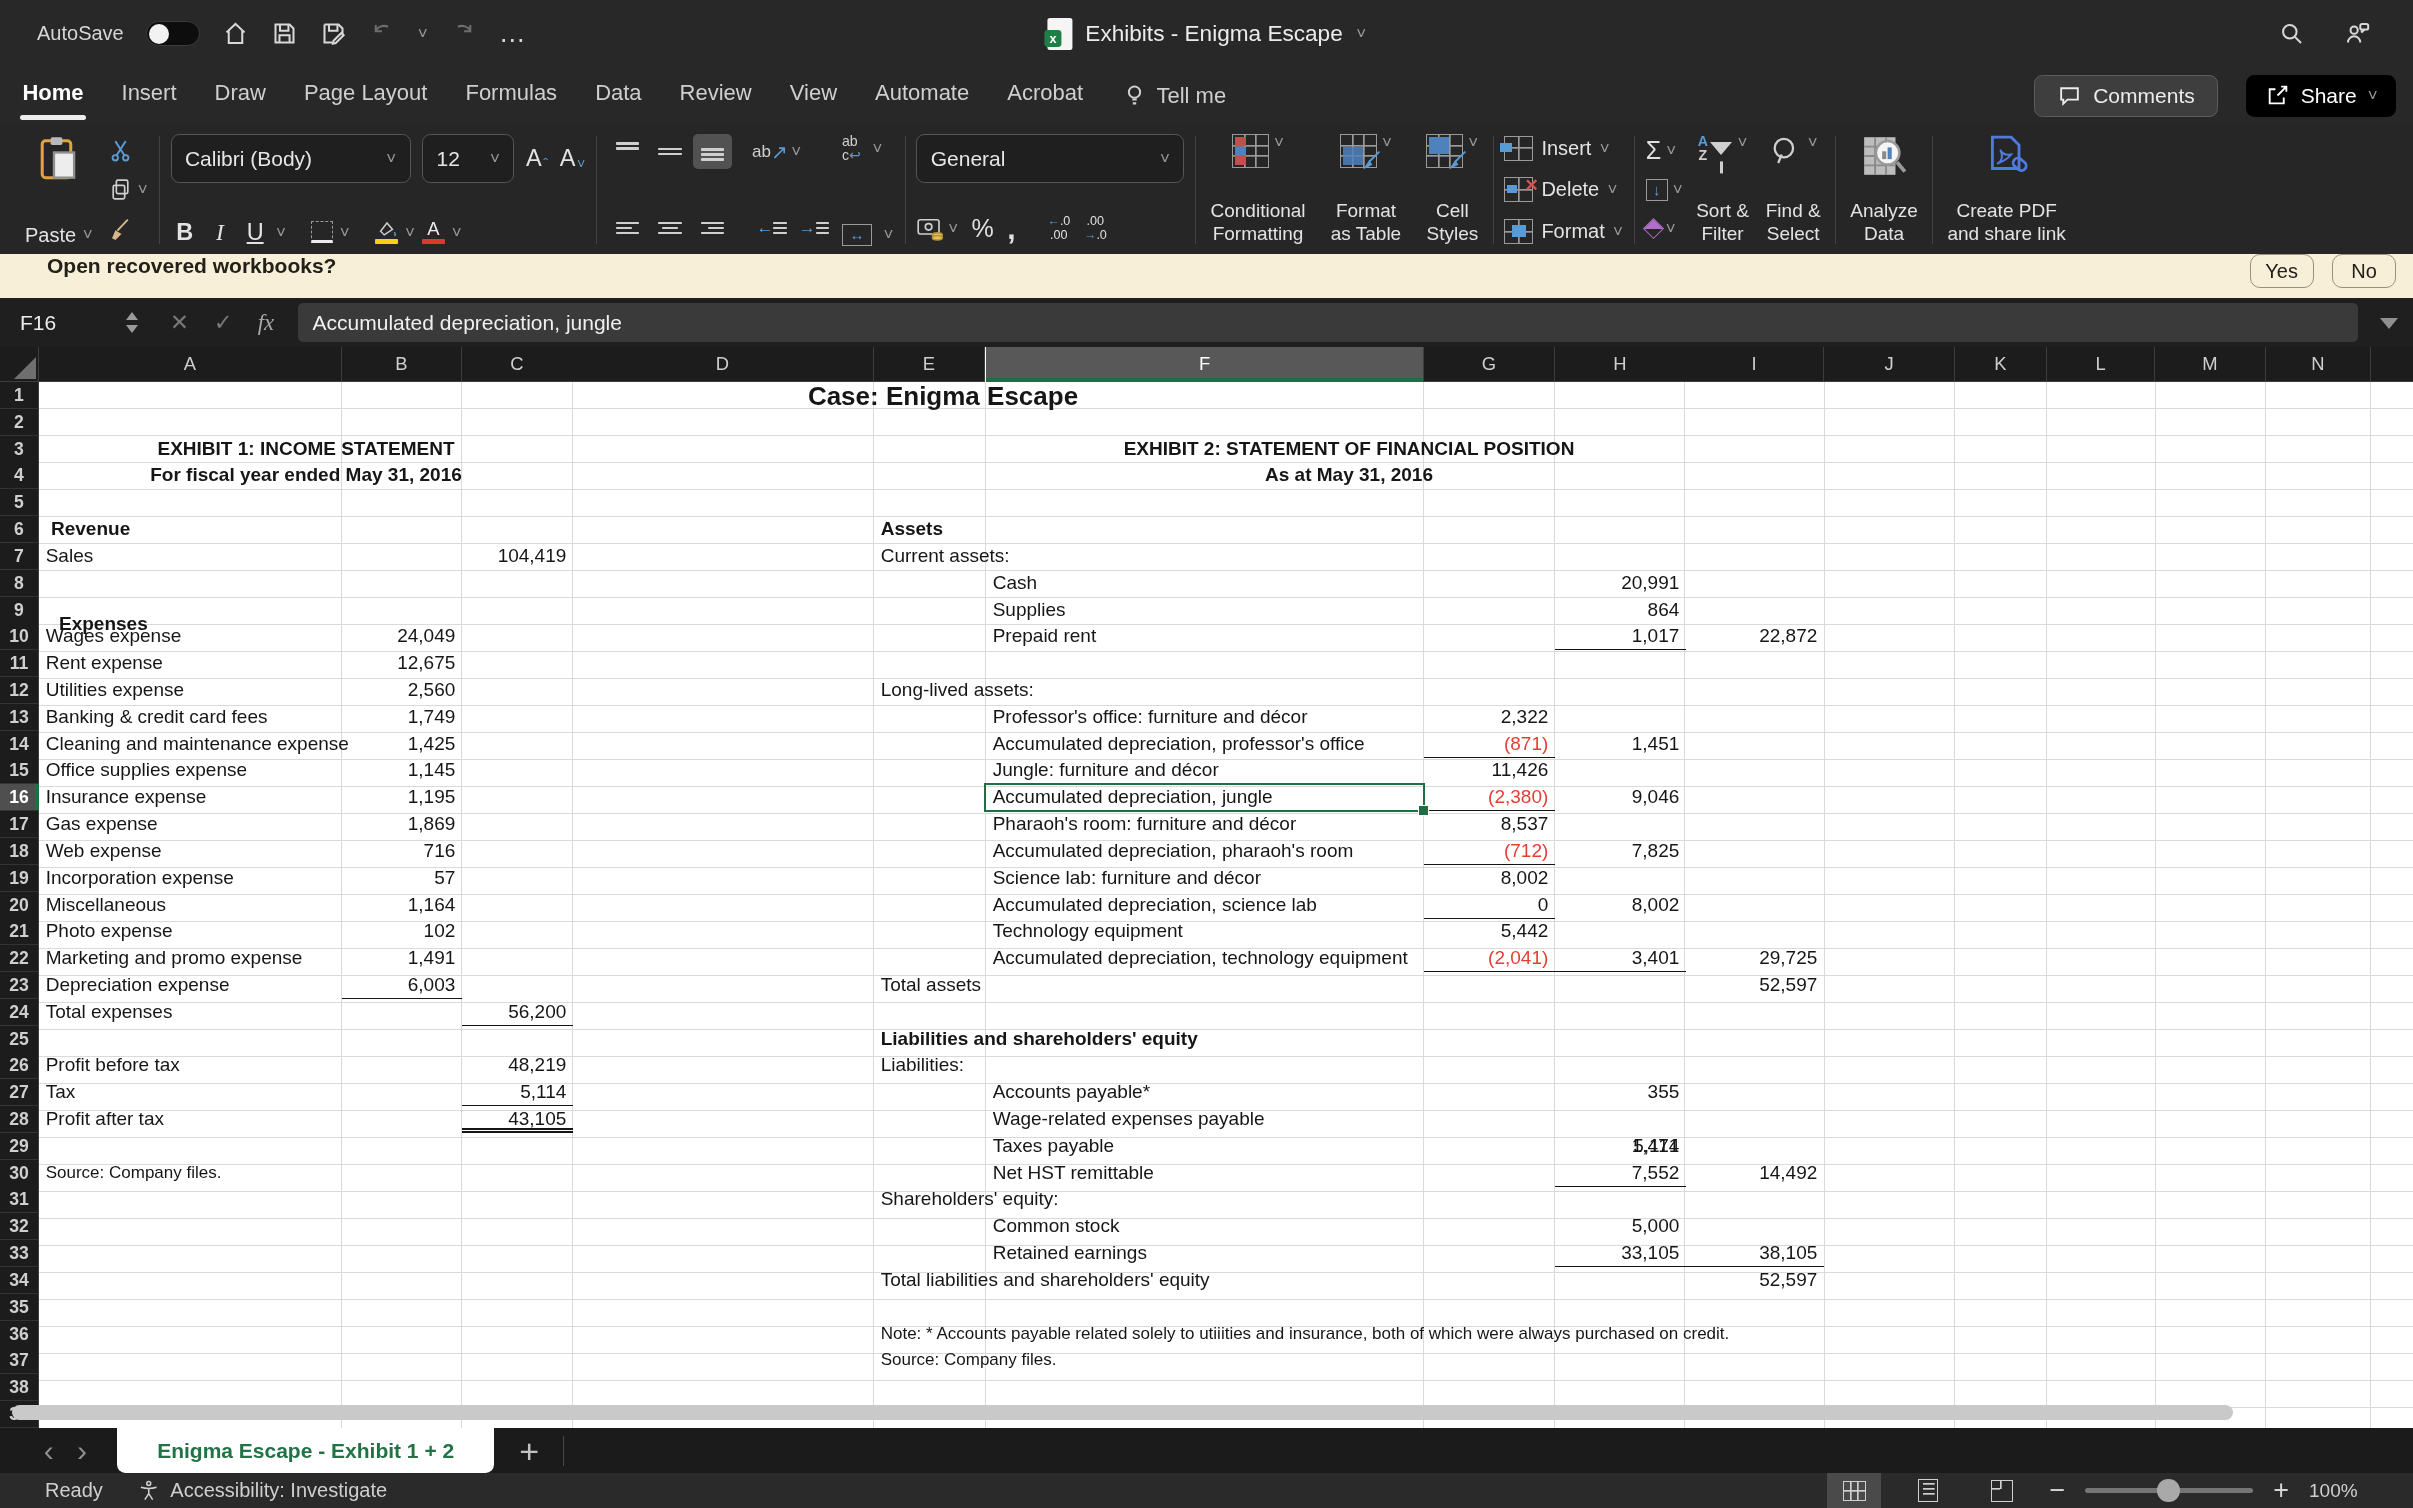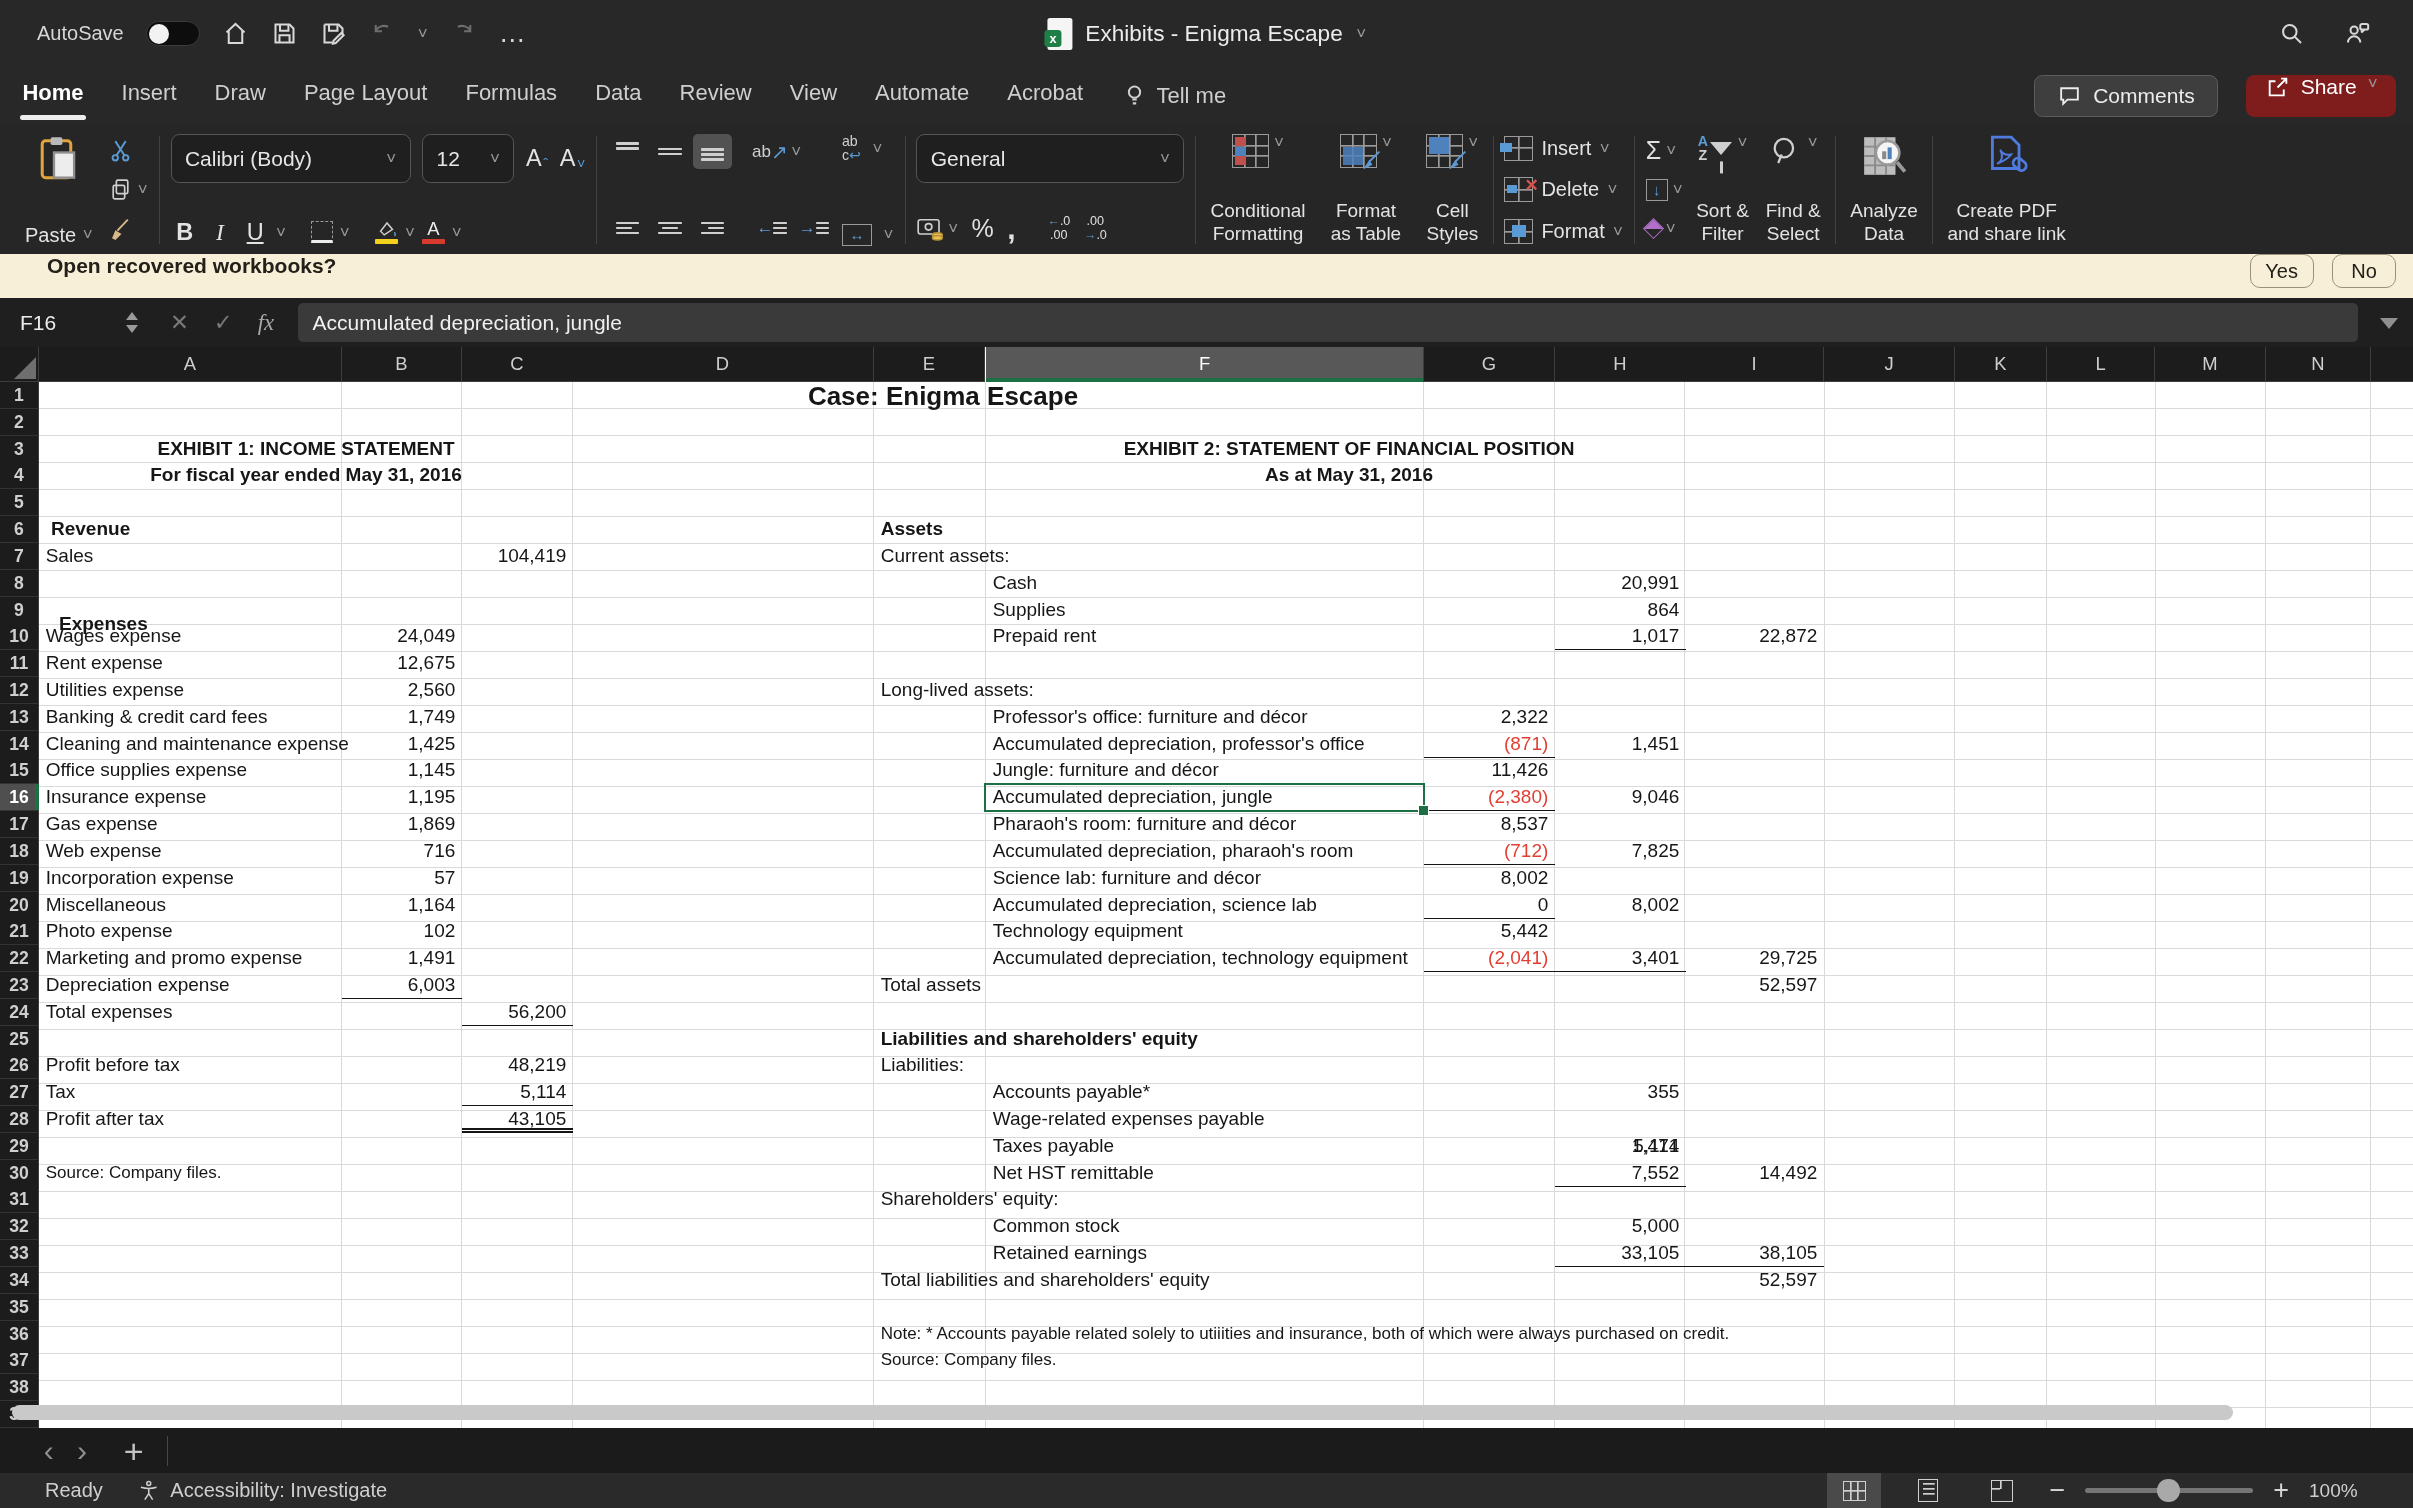--- a/index.html
+++ b/index.html
@@ -23,21 +23,21 @@
   .tb-right{margin-left:auto;display:flex;gap:39px;padding-right:42px;align-items:center}
   
   .menubar{position:absolute;top:67px;width:100%;height:57px;background:#282828;display:flex;align-items:center}
   #menutabs{display:flex;align-items:center;padding-left:3.4px}
   .mtab{color:#cfcfcf;font-size:22px;padding:0 19px;height:57px;line-height:52px;position:relative}
   .mtab.active{color:#fff;font-weight:bold}
   .mtab.active::after{content:"";position:absolute;left:17px;right:17px;bottom:4.2px;height:5px;border-radius:2.5px;background:#ededed}
   .tellme{display:flex;align-items:flex-end;gap:8.4px;color:#cfcfcf;font-size:22px;padding:0 19px}
   .mb-right{margin-left:auto;display:flex;gap:28.5px;padding-right:17px;align-items:center}
   .btn-comments{display:flex;align-items:center;gap:11.7px;height:42px;padding:0 22px;background:#3e3e3e;border:0.8px solid #5c5c5c;border-radius:8.4px;color:#ececec;font-size:21px}
-  .btn-share{display:flex;gap:11px;height:42px;padding:0 18.4px;background:#7f1d1d;border-radius:8.4px;color:#fff;font-size:21px}
+  .btn-share{display:flex;align-items:center;gap:11px;height:42px;padding:0 18.4px;background:#000000;border-radius:8.4px;color:#fff;font-size:21px}
   
   .ribbon{position:absolute;top:124px;width:100%;height:130px;background:#262626;display:flex;align-items:stretch;padding:8.4px 11.7px 6.7px 20px}
   .rdiv{width:0.8px;background:#424242;margin:3.4px 11px;flex:none}
   .rgroup{display:flex;gap:10px;flex:none}
   .rbig{display:flex;flex-direction:column;align-items:center;justify-content:space-between;color:#e3e3e3;font-size:20px;padding:1.7px 5px}
   .rbig .lbl{display:flex;align-items:center;gap:6.7px;line-height:22px;text-align:center}
   .minicol{display:flex;flex-direction:column;justify-content:space-between;padding:3.4px 0}
   .mini{display:flex;align-items:center;gap:5px;height:30px}
   .twocol{display:flex;flex-direction:column;justify-content:space-between;padding:1.7px 0}
   .rrow{display:flex;align-items:center;gap:11.7px}
@@ -802,20 +802,21 @@
         <div class="rh" style="top: 939px;">36</div>
         <div class="rh" style="top: 965px;">37</div>
         <div class="rh" style="top: 992px;">38</div>
         <div class="rh" style="top: 1019px;">39</div>
       </div>
   </div>
 
   <div class="tabbar">
     <span class="tnav">‹</span>
     <span class="tnav">›</span>
+    <span class="stab">Enigma Escape - Exhibit 1 + 2</span>
     <span class="addtab">+</span>
     <span class="tdiv"></span>
   </div>
 
   <div class="statusbar">
     <div class="sb-left">
       <span>Ready</span>
       <span class="acc">
         <svg width="23.5" height="23.5" viewBox="0 0 24 24" fill="none" stroke="#cfcfcf" stroke-width="1.6">
             <circle cx="12" cy="4.5" r="2"></circle>

